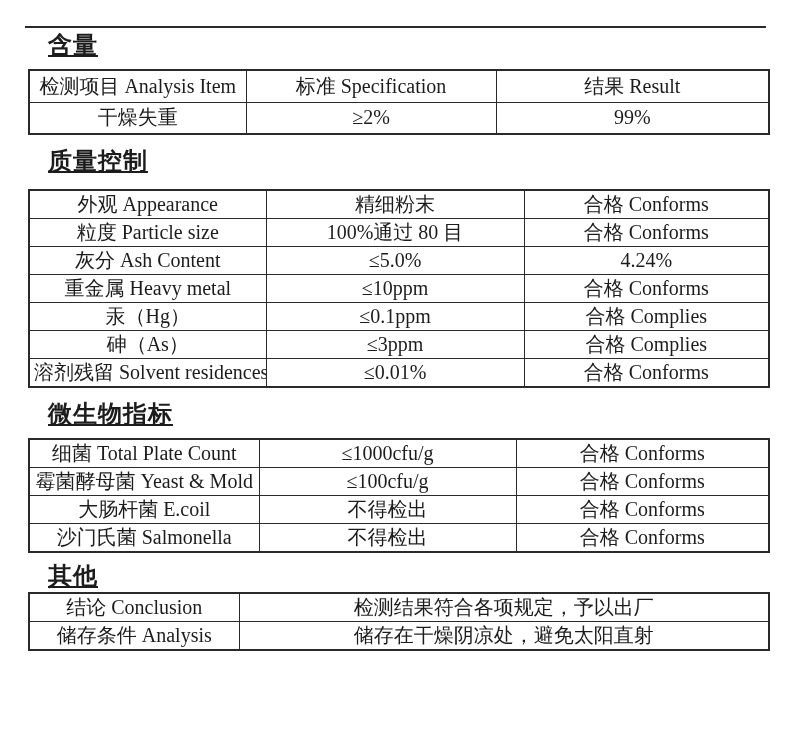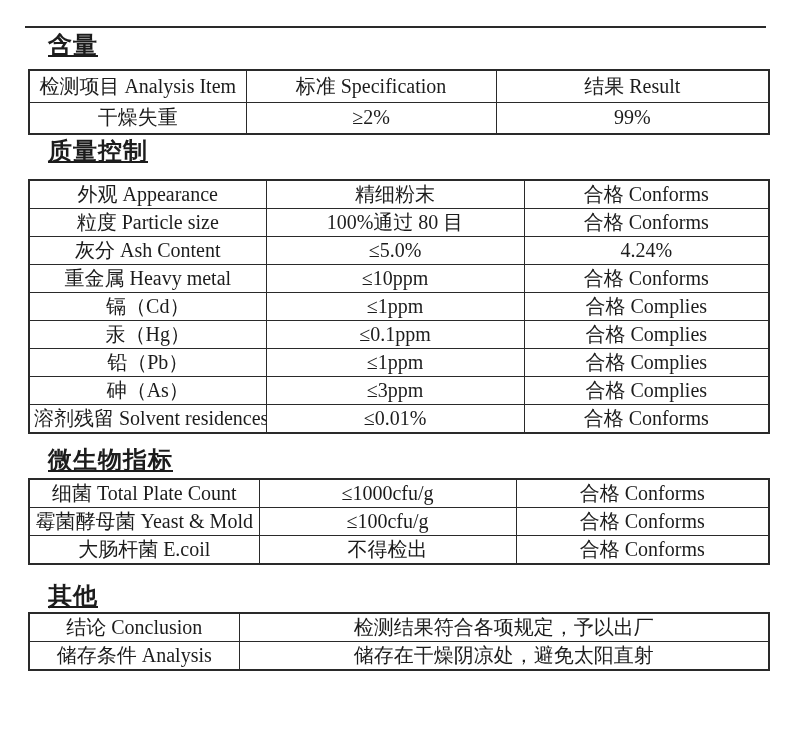--- a/index.html
+++ b/index.html
@@ -39,27 +39,27 @@
     vertical-align: middle;
     font-size: 20px;
     padding: 0 4px;
     overflow: hidden;
     white-space: nowrap;
   }
   #content-table { margin-top: 12px; }
   #content-table td { height: 32px; }
   #quality-table { margin-top: 16px; }
   #quality-table td { height: 26px; }
-  #micro-table { margin-top: 6px; }
+  #micro-table { margin-top: 12px; }
   #micro-table td { height: 26px; }
   #other-table { margin-top: 4px; }
   #other-table td { height: 27px; }
-  .h-quality { margin-top: 5px; }
+  .h-quality { margin-top: 15px; }
   .h-micro { margin-top: 15px; }
-  .h-other { margin-top: 20px; }
+  .h-other { margin-top: 12px; }
 </style>
 </head>
 <body>
 
 <div class="top-rule"></div>
 
 <div class="section-heading">含量</div>
 
 <table class="coa" id="content-table">
   <colgroup>
@@ -104,32 +104,22 @@
       <td>灰分 Ash Content</td>
       <td>≤5.0%</td>
       <td>4.24%</td>
     </tr>
     <tr>
       <td>重金属 Heavy metal</td>
       <td>≤10ppm</td>
       <td>合格 Conforms</td>
     </tr>
     <tr>
-      <td>镉（Cd）</td>
-      <td>≤1ppm</td>
-      <td>合格 Complies</td>
-    </tr>
-    <tr>
       <td>汞（Hg）</td>
       <td>≤0.1ppm</td>
-      <td>合格 Complies</td>
-    </tr>
-    <tr>
-      <td>铅（Pb）</td>
-      <td>≤1ppm</td>
       <td>合格 Complies</td>
     </tr>
     <tr>
       <td>砷（As）</td>
       <td>≤3ppm</td>
       <td>合格 Complies</td>
     </tr>
     <tr>
       <td>溶剂残留 Solvent residences</td>
       <td>≤0.01%</td>
@@ -155,20 +145,25 @@
     <tr>
       <td>霉菌酵母菌 Yeast &amp; Mold</td>
       <td>≤100cfu/g</td>
       <td>合格 Conforms</td>
     </tr>
     <tr>
       <td>大肠杆菌 E.coil</td>
       <td>不得检出</td>
       <td>合格 Conforms</td>
     </tr>
+    <tr>
+      <td>沙门氏菌 Salmonella</td>
+      <td>不得检出</td>
+      <td>合格 Conforms</td>
+    </tr>
   </tbody>
 </table>
 
 <div class="section-heading h-other">其他</div>
 
 <table class="coa" id="other-table">
   <colgroup>
       <col style="width:210px">
       <col style="width:530px">
     </colgroup>

